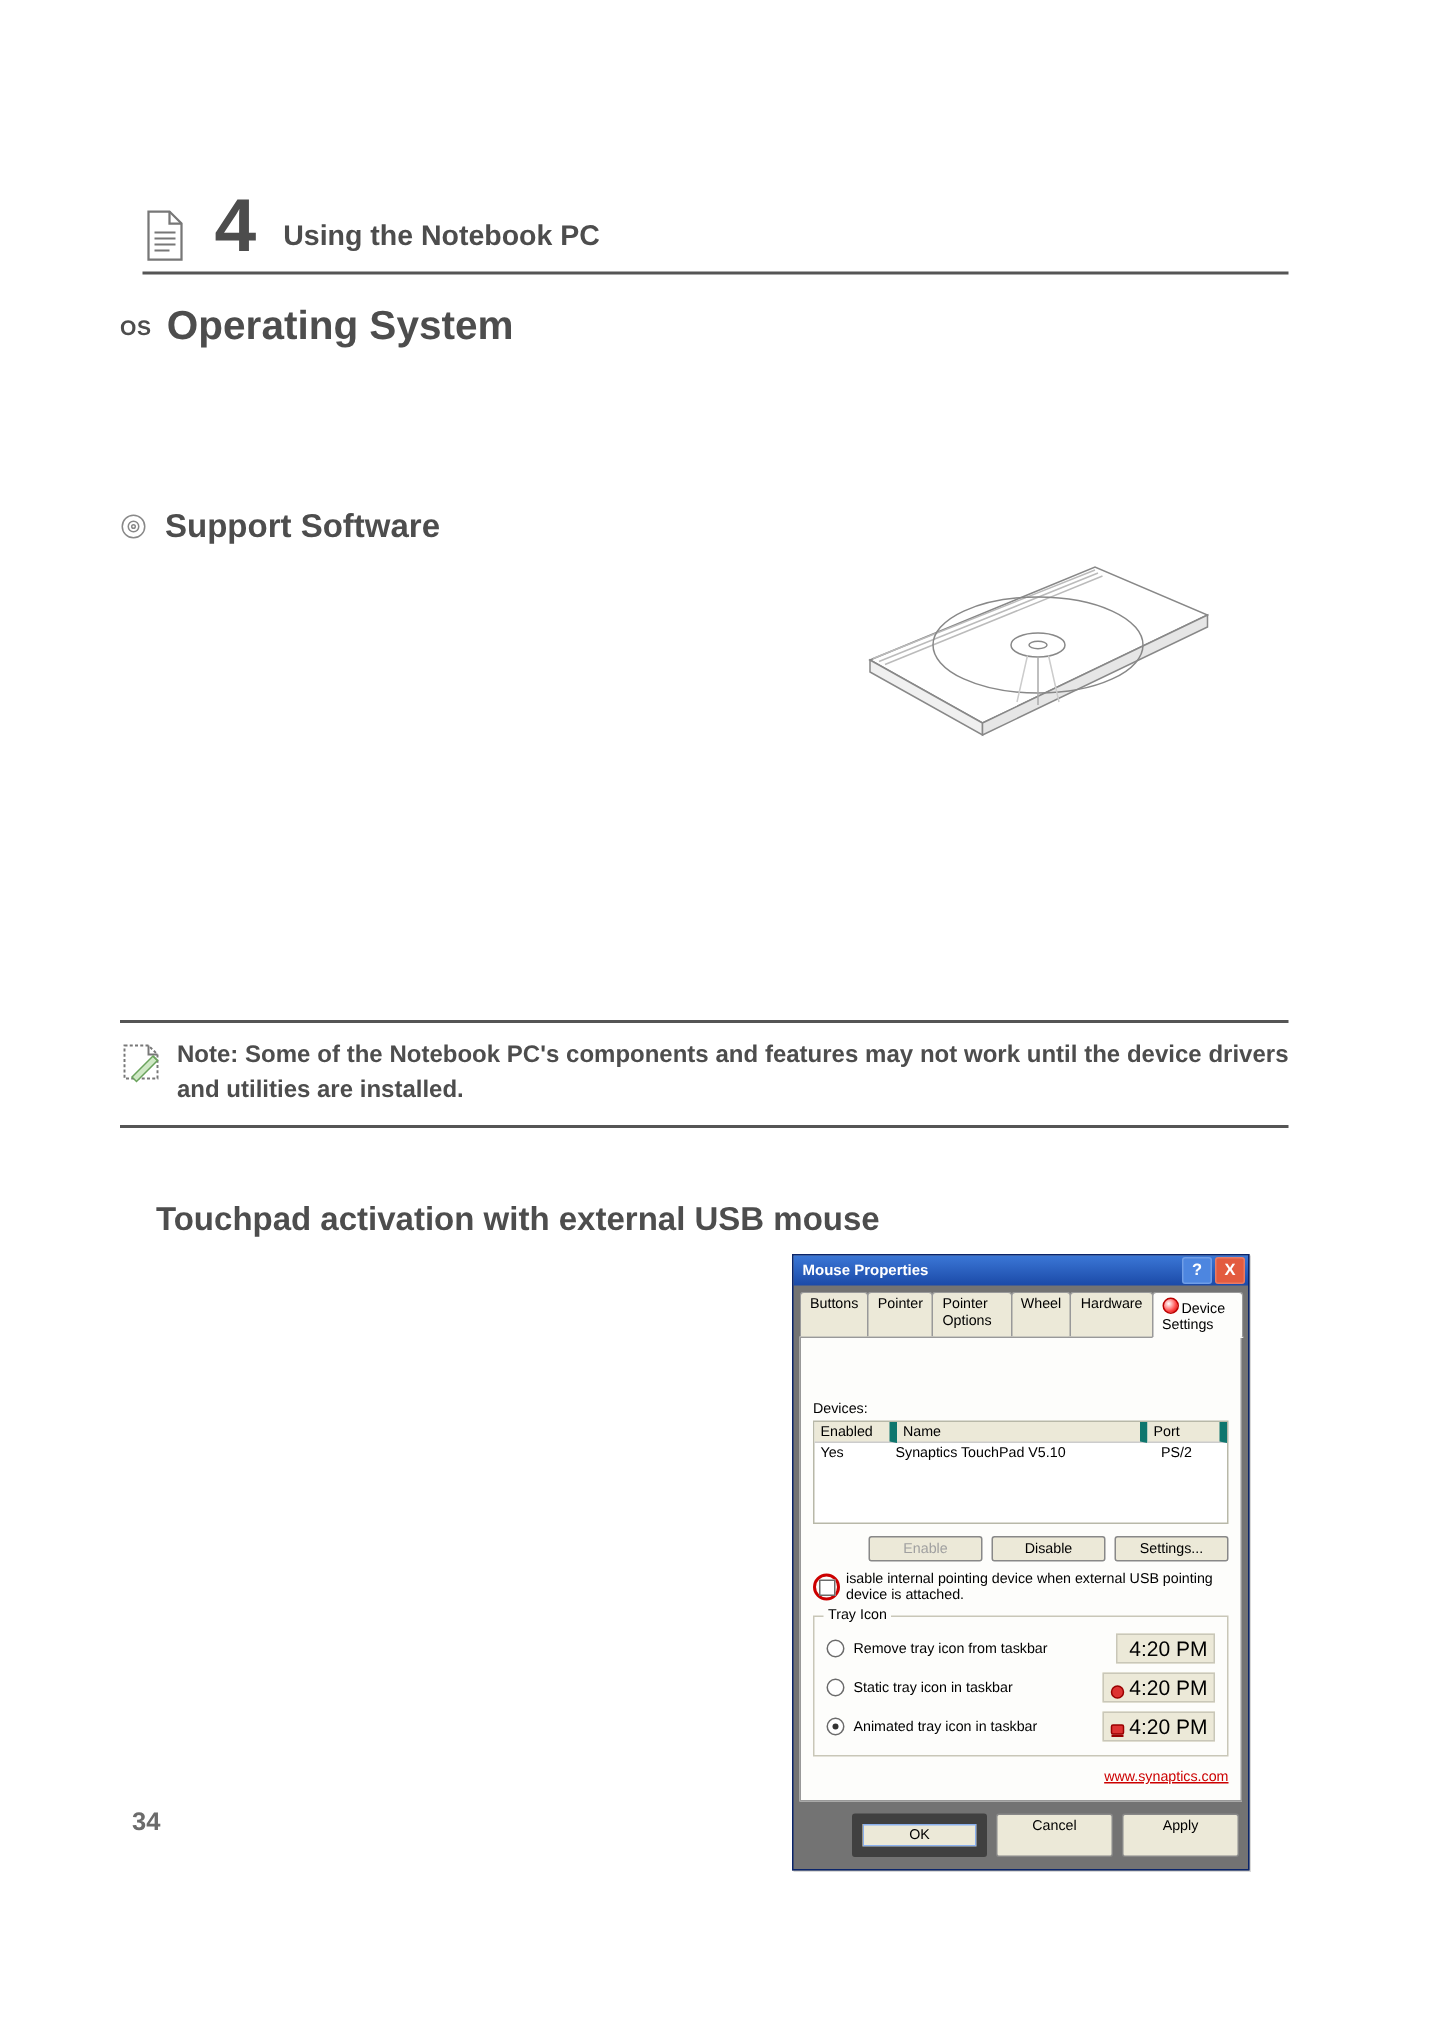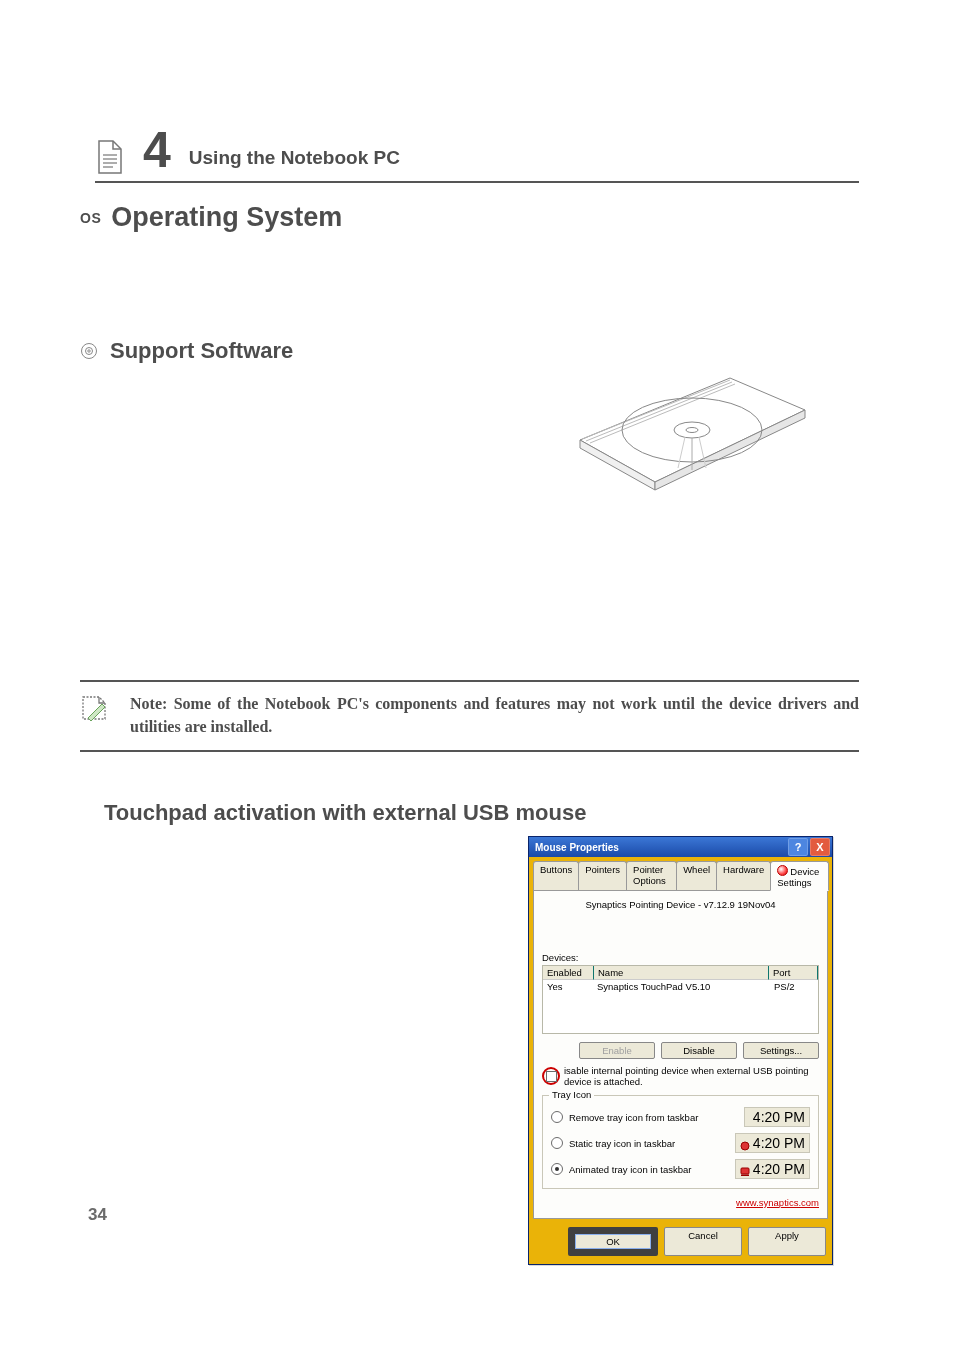--- a/index.html
+++ b/index.html
@@ -90,22 +90,21 @@
 
   .note-block {
     position: absolute;
     left: 80px;
     right: 95px;
     top: 680px;
     border-top: 2px solid #555;
     border-bottom: 2px solid #555;
     padding: 10px 0 12px 0;
     display: flex;
-    gap: 22px;
-    font-family: Liberation Serif, serif;
+    gap: 10px;
   }
   .note-icon {
     width: 28px;
     height: 28px;
     flex-shrink: 0;
     margin-top: 2px;
   }
   .note-text {
     font-size: 16px;
     font-weight: bold;
@@ -129,21 +128,21 @@
     font-weight: bold;
     color: #6b6b6b;
   }
 
   
   .dialog {
     position: absolute;
     left: 528px;
     top: 836px;
     width: 303px;
-    background: #eab308;
+    background: #737373;
     border: 1px solid #0a246a;
     font-family: Tahoma, Arial, sans-serif;
     font-size: 10px;
     color: #000;
     box-shadow: 1px 1px 0 rgba(0,0,0,0.15);
   }
   .titlebar {
     height: 20px;
     background: linear-gradient(to bottom, #3b77d6, #1b4aa8);
     color: #fff;
@@ -216,21 +215,21 @@
     border: 1px solid #b8b8a8;
     background: #fff;
     font-size: 9.5px;
   }
   .dt-header, .dt-row {
     display: flex;
     align-items: stretch;
   }
   .dt-header > div {
     background: #ece9d8;
-    border-right: 1px solid #0f766e;
+    border-right: 5px solid #0f766e;
     border-bottom: 1px solid #ccc;
     padding: 1px 4px;
   }
   .dt-row > div {
     padding: 1px 4px;
   }
   .col-enabled { width: 42px; }
   .col-name { flex: 1; }
   .col-port { width: 40px; text-align: left; }
   .devices-table .spacer { height: 40px; }
@@ -424,31 +423,30 @@
 
   <div class="dialog">
     <div class="titlebar">
       <span class="title-text">Mouse Properties</span>
       <span class="title-btn help-btn">?</span>
       <span class="title-btn close-btn">X</span>
     </div>
 
     <div class="tabs">
       <div class="tab">Buttons</div>
-      <div class="tab">Pointers</div>
+      <div class="tab">Pointer</div>
       <div class="tab">Pointer Options</div>
       <div class="tab">Wheel</div>
       <div class="tab">Hardware</div>
       <div class="tab active">
         <span class="syn-dot"></span><span>Device Settings</span>
       </div>
     </div>
 
     <div class="tab-pane">
-      <div class="centered-line">Synaptics Pointing Device - v7.12.9 19Nov04</div>
       <div class="devices-label">Devices:</div>
 
       <div class="devices-table">
         <div class="dt-header">
           <div class="col-enabled">Enabled</div>
           <div class="col-name">Name</div>
           <div class="col-port">Port</div>
         </div>
         <div class="dt-row">
           <div class="col-enabled">Yes</div>

